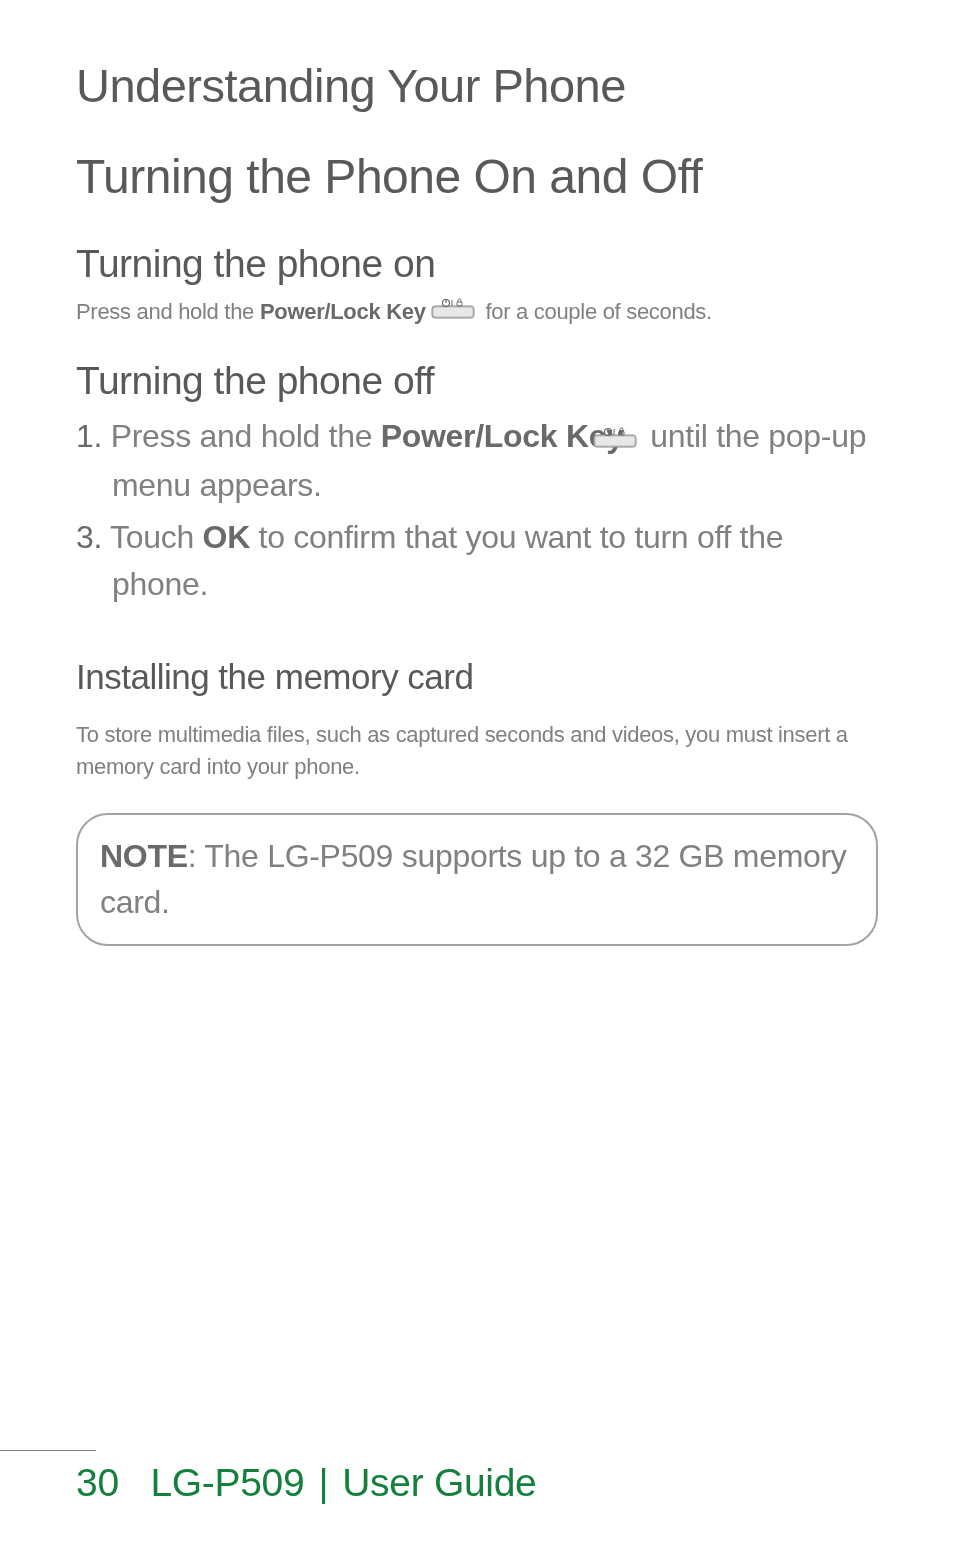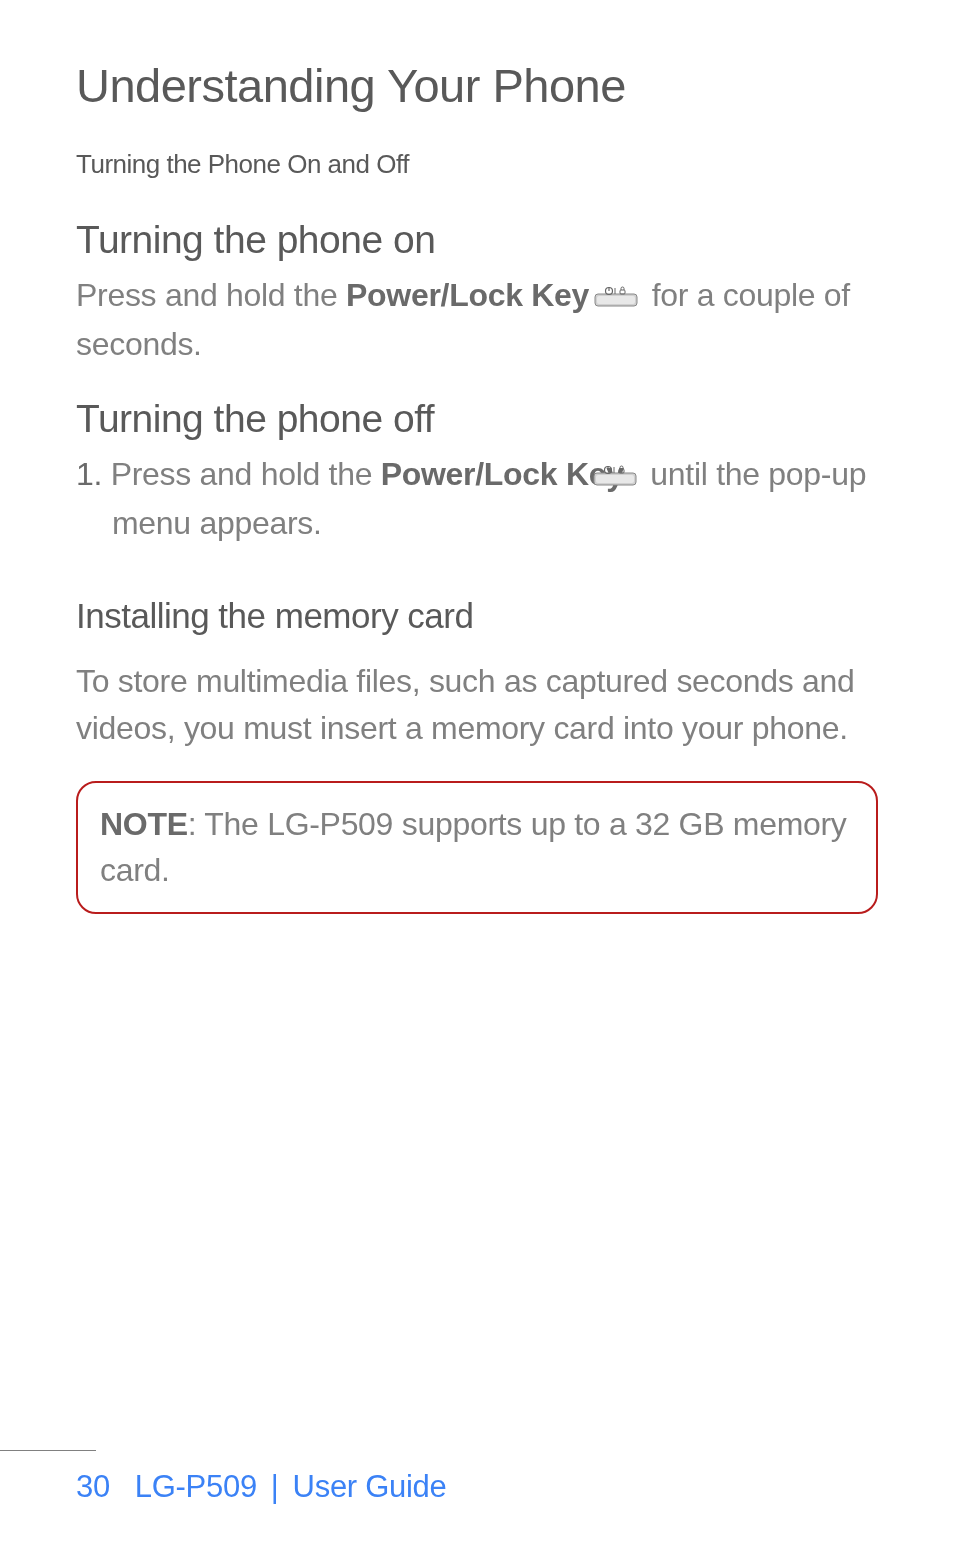--- a/index.html
+++ b/index.html
@@ -17,35 +17,35 @@
       position: relative;
     }
     .page-title {
       font-size: 47px;
       font-weight: 400;
       color: #595959;
       margin-bottom: 36px;
       letter-spacing: -0.5px;
     }
     .section-heading {
-      font-size: 26px;
+      font-size: 48px;
       font-weight: 400;
       color: #595959;
       margin-bottom: 38px;
       letter-spacing: -0.5px;
     }
     .sub-heading {
       font-size: 39px;
       font-weight: 400;
       color: #595959;
       margin-bottom: 10px;
       letter-spacing: -0.5px;
     }
     .body-text {
-      font-size: 32px;
+      font-size: 22px;
       font-weight: 300;
       color: #808080;
       line-height: 1.45;
       margin-bottom: 30px;
       letter-spacing: -0.3px;
     }
     .body-text strong {
       font-weight: 700;
       color: #6a6a6a;
     }
@@ -72,22 +72,22 @@
     }
     .section-heading-2 {
       font-size: 35px;
       font-weight: 400;
       color: #595959;
       margin-top: 30px;
       margin-bottom: 22px;
       letter-spacing: -0.5px;
     }
     .note-box {
-      border: 2px solid #b91c1c;
-      border-radius: 20px;
+      border: 2px solid #a3a3a3;
+      border-radius: 32px;
       padding: 18px 22px;
       margin-top: 16px;
     }
     .note-text {
       font-size: 32px;
       font-weight: 300;
       color: #808080;
       line-height: 1.45;
       letter-spacing: -0.3px;
     }
@@ -97,23 +97,23 @@
     }
     .power-icon {
       display: inline-block;
       vertical-align: middle;
       margin: 0 4px;
     }
     .footer {
       position: absolute;
       bottom: 52px;
       left: 76px;
-      font-size: 31px;
+      font-size: 39px;
       font-weight: 300;
-      color: #3b82f6;
+      color: #15803d;
       letter-spacing: -0.3px;
     }
     .footer-line {
       position: absolute;
       bottom: 106px;
       left: 0;
       width: 96px;
       height: 1.5px;
       background: #808080;
     }
@@ -147,20 +147,21 @@
 <div class="list" id="steps-list">
     <p class="list-item"><span class="list-marker">1.</span><span> Press and hold the </span><strong>Power/Lock Key</strong><span class="power-icon"><svg width="46" height="22" viewBox="0 0 46 22">
           <rect x="2" y="8" width="42" height="12" rx="3" fill="#d0d0d0" stroke="#888" stroke-width="1"></rect>
           <rect x="4" y="10" width="38" height="8" rx="2" fill="#e8e8e8"></rect>
           <circle cx="16" cy="5" r="3.5" fill="none" stroke="#666" stroke-width="1.2"></circle>
           <line x1="16" y1="1" x2="16" y2="5" stroke="#666" stroke-width="1.2"></line>
           <line x1="22" y1="2" x2="22" y2="8" stroke="#666" stroke-width="1"></line>
           <rect x="27" y="4" width="5" height="4" rx="1" fill="none" stroke="#666" stroke-width="1"></rect>
           <path d="M28 4 v-1.5 a1.5 1.5 0 0 1 3 0 V4" fill="none" stroke="#666" stroke-width="1"></path>
         </svg></span><span>  until the pop-up menu appears.</span></p>
+    <p class="list-item"><span class="list-marker">3.</span><span> Touch </span><strong>OK</strong><span> to confirm that you want to turn off the phone.</span></p>
   </div>
 
 <h2 class="section-heading-2">Installing the memory card</h2>
 
 <p class="body-text">To store multimedia files, such as captured seconds and videos, you must insert a memory card into your phone.</p>
 
 <div class="note-box">
   <p class="note-text">
     <strong>NOTE</strong><span>: The LG-P509 supports up to a 32 GB memory card.</span>
   </p>

